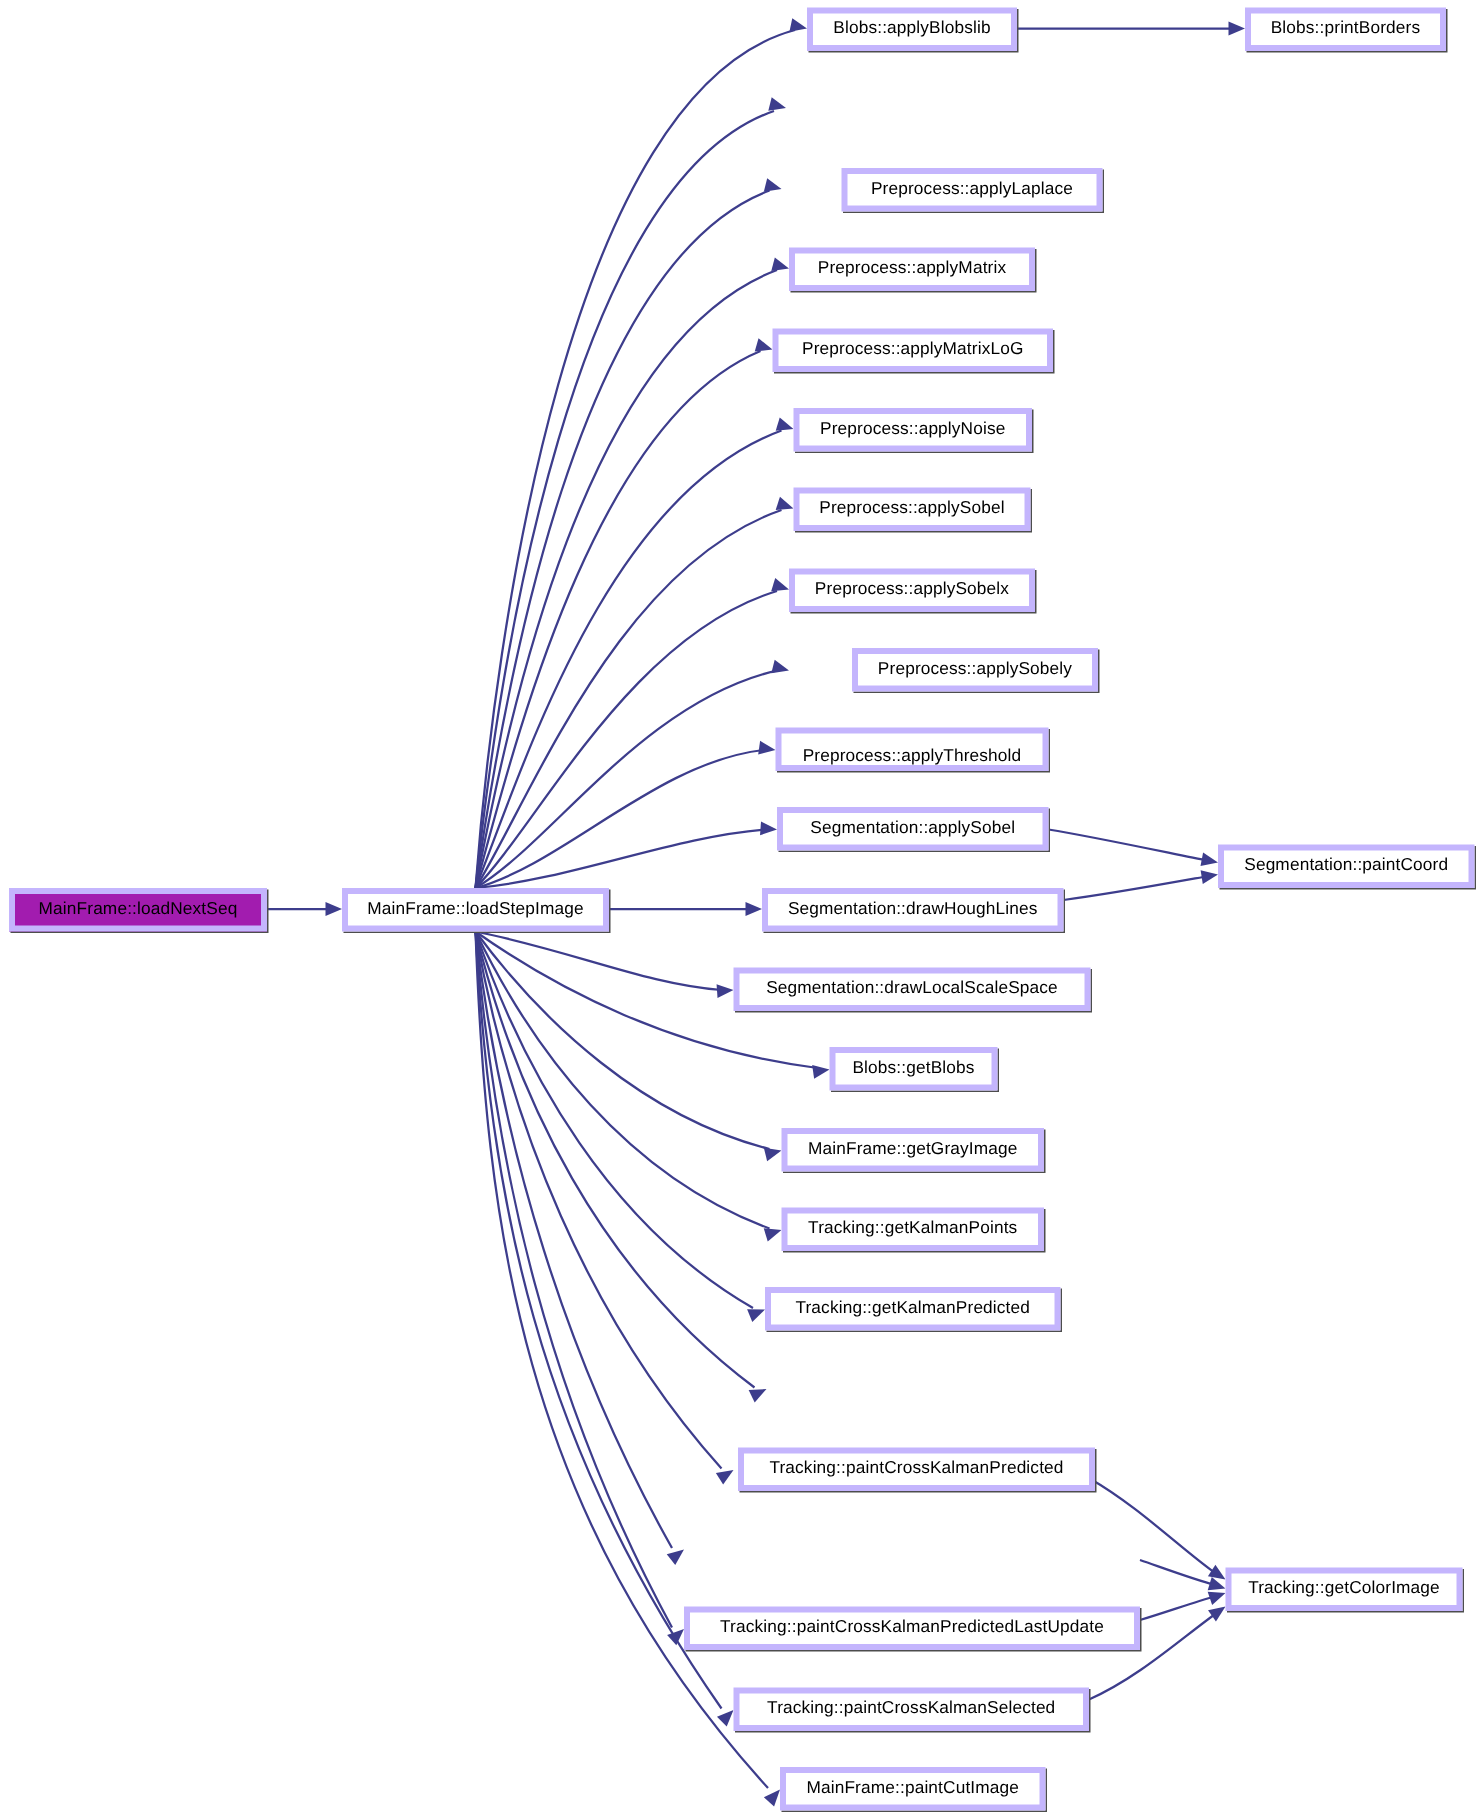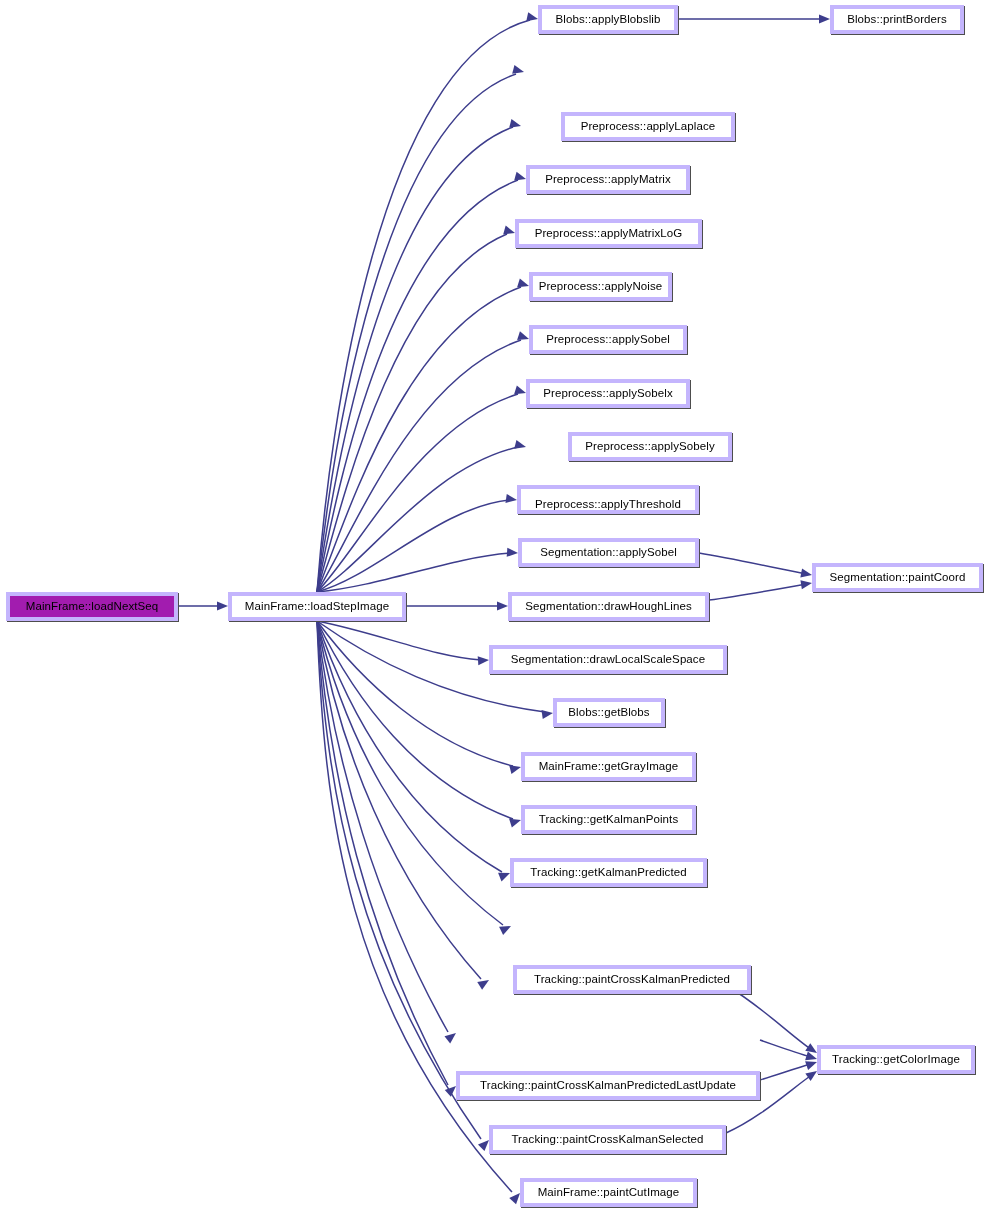--- a/index.html
+++ b/index.html
@@ -196,21 +196,21 @@
       </div>
       <div class="node" style="left: 521px; top: 112px; width: 174px; height: 29px; margin-left: 40px;">
         <span class="node-label">Preprocess::applyLaplace</span>
       </div>
       <div class="node" style="left: 526px; top: 165px; width: 164px; height: 29px;">
         <span class="node-label">Preprocess::applyMatrix</span>
       </div>
       <div class="node" style="left: 515px; top: 219px; width: 187px; height: 29px;">
         <span class="node-label">Preprocess::applyMatrixLoG</span>
       </div>
-      <div class="node" style="left: 529px; top: 272px; width: 143px; height: 29px;">
+      <div class="node" style="left: 529px; top: 272px; width: 159px; height: 29px;">
         <span class="node-label">Preprocess::applyNoise</span>
       </div>
       <div class="node" style="left: 529px; top: 325px; width: 158px; height: 29px;">
         <span class="node-label">Preprocess::applySobel</span>
       </div>
       <div class="node" style="left: 526px; top: 379px; width: 164px; height: 29px;">
         <span class="node-label">Preprocess::applySobelx</span>
       </div>
       <div class="node" style="left: 526px; top: 432px; width: 164px; height: 29px; margin-left: 42px;">
         <span class="node-label">Preprocess::applySobely</span>
@@ -232,21 +232,21 @@
       </div>
       <div class="node" style="left: 521px; top: 752px; width: 175px; height: 29px;">
         <span class="node-label">MainFrame::getGrayImage</span>
       </div>
       <div class="node" style="left: 521px; top: 805px; width: 175px; height: 29px;">
         <span class="node-label">Tracking::getKalmanPoints</span>
       </div>
       <div class="node" style="left: 510px; top: 858px; width: 197px; height: 29px;">
         <span class="node-label">Tracking::getKalmanPredicted</span>
       </div>
-      <div class="node" style="left: 513px; top: 965px; width: 238px; height: 29px;">
+      <div class="node" style="left: 492px; top: 965px; width: 238px; height: 29px;">
         <span class="node-label">Tracking::paintCrossKalmanPredicted</span>
       </div>
       <div class="node" style="left: 456px; top: 1071px; width: 304px; height: 29px;">
         <span class="node-label">Tracking::paintCrossKalmanPredictedLastUpdate</span>
       </div>
       <div class="node" style="left: 489px; top: 1125px; width: 237px; height: 29px;">
         <span class="node-label">Tracking::paintCrossKalmanSelected</span>
       </div>
       <div class="node" style="left: 520px; top: 1178px; width: 177px; height: 29px;">
         <span class="node-label">MainFrame::paintCutImage</span>

